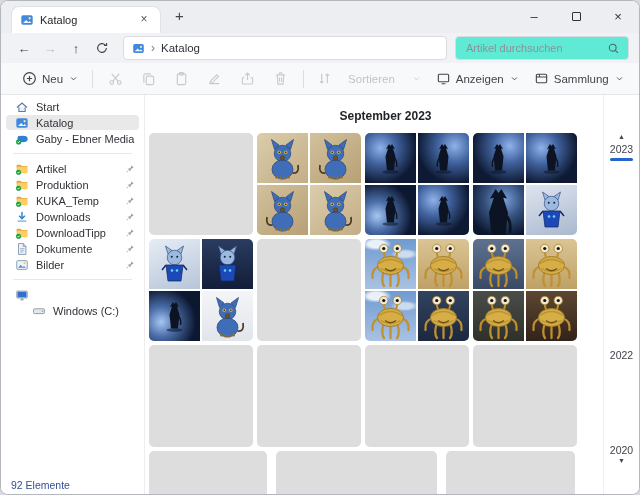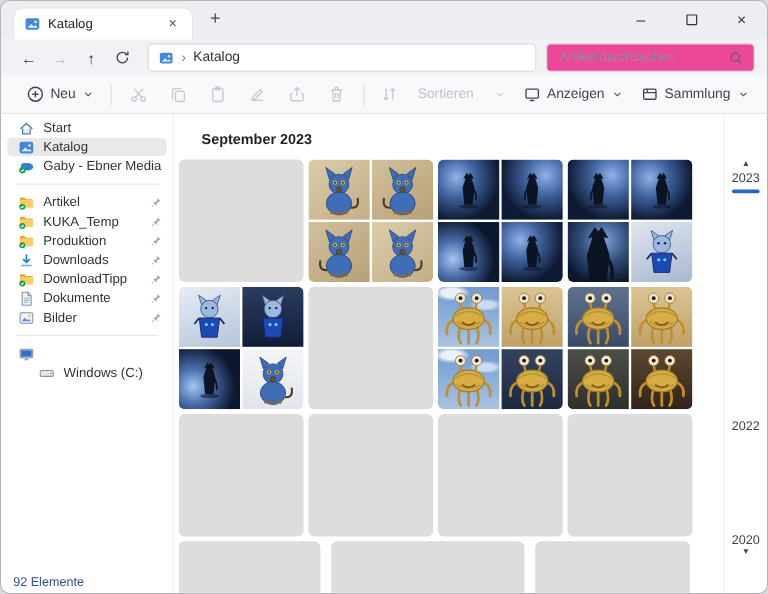--- a/index.html
+++ b/index.html
@@ -21,21 +21,21 @@
   .wc-maxbox{width:9px;height:9px;border:1px solid #303338;border-radius:1px;display:block;}
   
   .addrrow{height:30px;background:#f1f2f5;display:flex;align-items:center;padding:0 10px;}
   .navbtn{width:26px;height:24px;display:flex;align-items:center;justify-content:center;
           font-size:13px;color:#3d4046;border-radius:4px;}
   .navbtn.disabled{color:#b9bcc1;}
   .navbtn svg{width:14px;height:14px;}
   .addressbar{flex:1;height:24px;background:#fff;border:1px solid #dadce1;border-radius:4px;
               display:flex;align-items:center;gap:6px;padding:0 8px;margin-left:8px;font-size:11.5px;color:#303338;}
   .crumb-chevron{color:#7b7f86;font-size:12px;}
-  .searchbar{width:174px;height:24px;background:#ec4899;border:1px solid #dadce1;border-radius:4px;
+  .searchbar{width:174px;height:24px;background:#5eead4;border:1px solid #dadce1;border-radius:4px;
              display:flex;align-items:center;margin-left:8px;padding:0 8px;}
   .searchbar input{border:none;outline:none;flex:1;font-size:11px;color:#303338;
                    font-family:"Liberation Sans","DejaVu Sans",sans-serif;background:transparent;min-width:0;}
   .searchbar input::placeholder{color:#8d9197;}
   .searchbar svg{width:13px;height:13px;color:#5c6066;flex:none;}
   
   .toolbar{height:32px;background:#f8f9fb;border-bottom:1px solid #e4e6e9;display:flex;align-items:center;
            padding:0 14px;font-size:11.5px;color:#41454c;}
   .tbtn{display:flex;align-items:center;gap:5px;padding:4px 7px;border-radius:4px;white-space:nowrap;}
   .tbtn svg{width:15px;height:15px;}
@@ -52,21 +52,21 @@
   .side-item{height:15px;margin:0 5px 1px 5px;padding:0 4px 0 9px;display:flex;align-items:center;gap:7px;
              border-radius:4px;font-size:11px;color:#2f3237;white-space:nowrap;overflow:hidden;}
   .side-item.selected{background:#e9e9ea;}
   .side-item.indent{padding-left:26px;}
   .side-label{flex:1;overflow:hidden;white-space:nowrap;}
   .side-item .icon{width:14px;height:14px;flex:none;}
   .side-item .pin{width:10px;height:10px;flex:none;color:#9aa0a6;margin-left:auto;}
   .side-sep{height:1px;background:#e6e8ea;margin:7px 12px 7px 12px;}
   
   .content{flex:1;position:relative;overflow:hidden;}
-  .section-title{font-size:12px;font-weight:700;color:#1f2226;margin:14px 0 10px 23px;}
+  .section-title{font-size:12px;font-weight:700;color:#1f2226;margin:14px 0 10px 23px;text-align:center;}
   .g-rows{display:flex;flex-direction:column;gap:4px;padding-left:4px;}
   .g-row{display:flex;gap:4px;}
   .g-row.justified{gap:9px;}
   .tile{width:104px;height:102px;border-radius:5px;overflow:hidden;position:relative;background:#ddd;flex:none;}
   .tile.grid{display:grid;grid-template-columns:1fr 1fr;grid-template-rows:1fr 1fr;gap:2px;background:#fff;}
   .cell{position:relative;overflow:hidden;}
   .cell svg.art{position:absolute;inset:0;width:100%;height:100%;}
   
   .timeline{width:36px;flex:none;position:relative;border-left:1px solid #f0f0f2;font-size:10.5px;color:#3f434a;}
   .tl-caret{position:absolute;left:0;width:100%;text-align:center;font-size:7px;color:#44474d;}
@@ -445,30 +445,30 @@
             </svg>
             <span class="side-label">Artikel</span>
             <svg class="pin">
               <use href="#i-pin" xlink:href="#i-pin"></use>
             </svg>
           </div>
           <div class="side-item">
             <svg class="icon">
               <use href="#i-folder-check" xlink:href="#i-folder-check"></use>
             </svg>
-            <span class="side-label">KUKA_Temp</span>
+            <span class="side-label">Produktion</span>
             <svg class="pin">
               <use href="#i-pin" xlink:href="#i-pin"></use>
             </svg>
           </div>
           <div class="side-item">
             <svg class="icon">
               <use href="#i-folder-check" xlink:href="#i-folder-check"></use>
             </svg>
-            <span class="side-label">Produktion</span>
+            <span class="side-label">KUKA_Temp</span>
             <svg class="pin">
               <use href="#i-pin" xlink:href="#i-pin"></use>
             </svg>
           </div>
           <div class="side-item">
             <svg class="icon">
               <use href="#i-downloads" xlink:href="#i-downloads"></use>
             </svg>
             <span class="side-label">Downloads</span>
             <svg class="pin">

